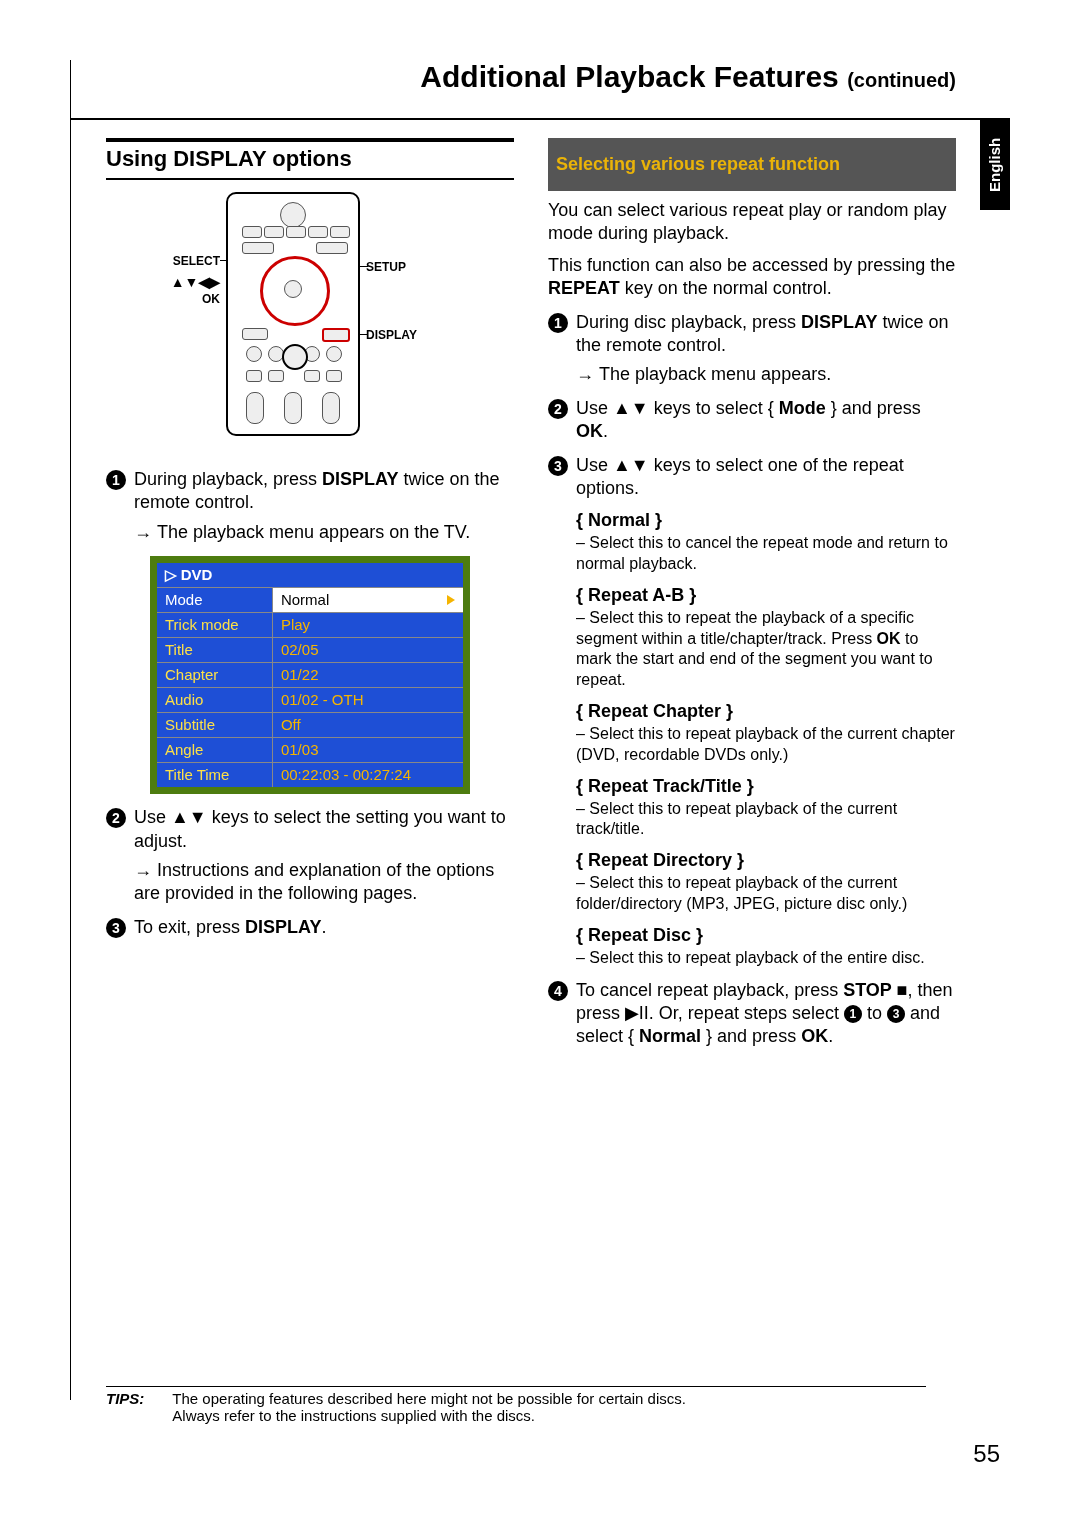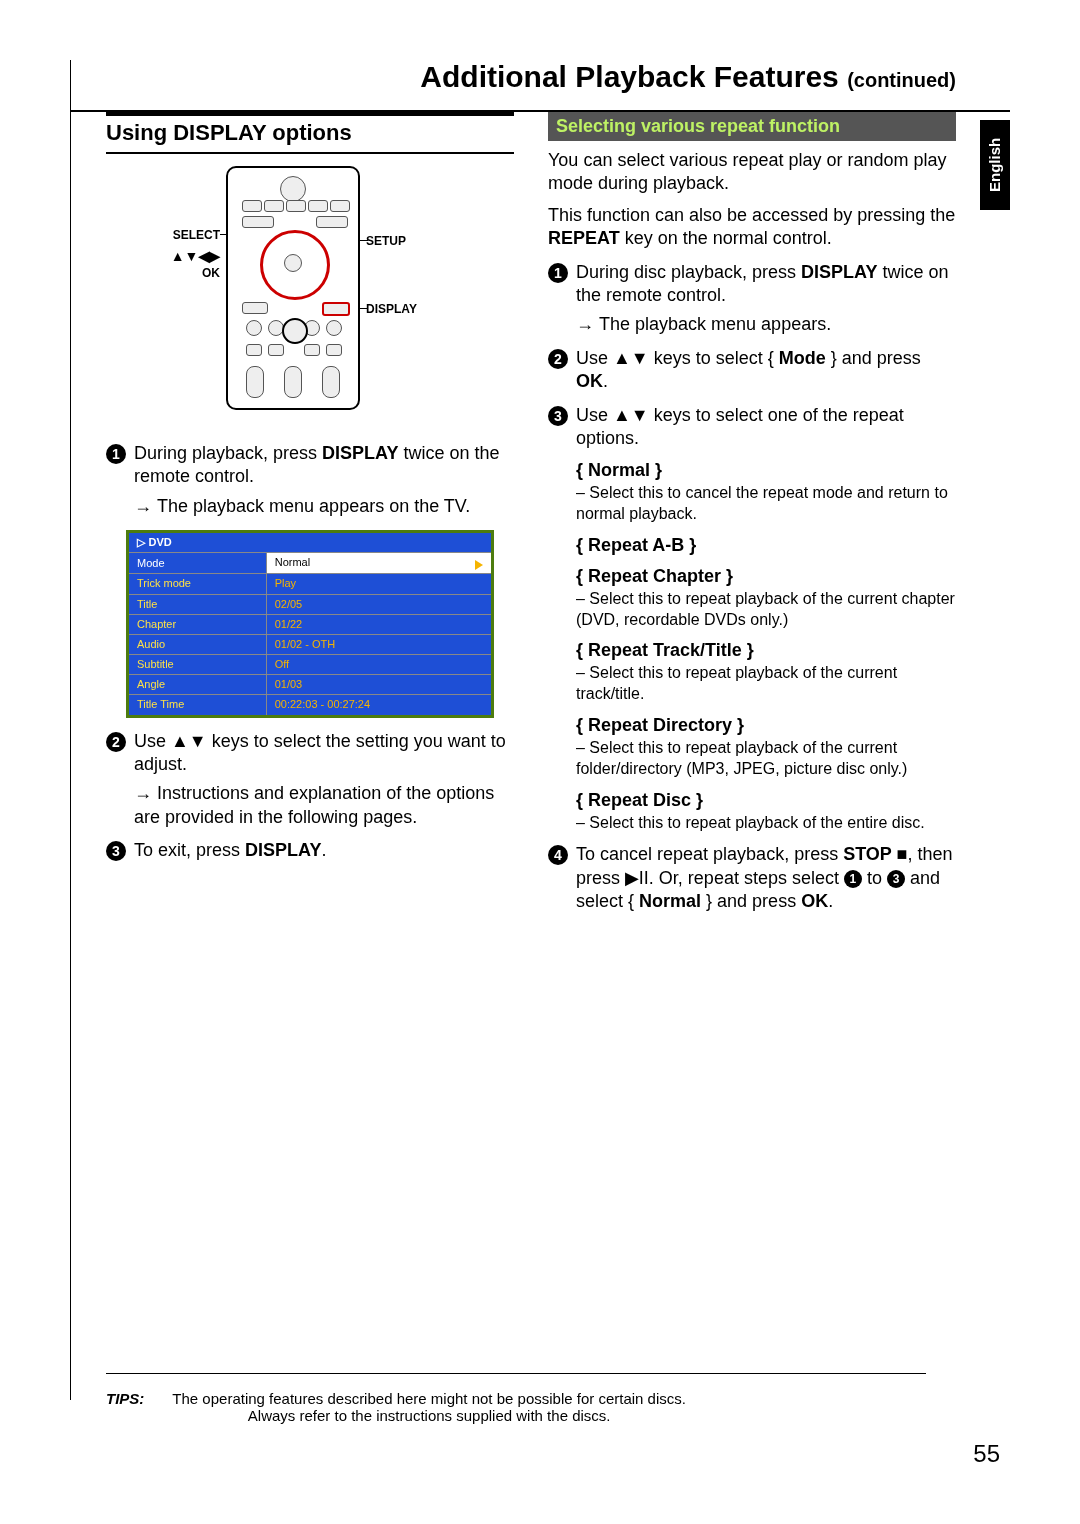--- a/index.html
+++ b/index.html
@@ -23,22 +23,23 @@
     top: 60px;
     width: 1px;
     height: 1340px;
     background: #000;
   }
   .header {
     text-align: right;
     font-size: 30px;
     font-weight: bold;
     border-bottom: 2px solid #000;
-    padding-bottom: 16px;
+    padding-bottom: 24px;
     padding-right: 54px;
+    margin-bottom: 18px;
   }
   .header .cont {
     font-size: 20px;
     font-weight: bold;
   }
   .langtab {
     position: absolute;
     right: 0;
     top: 60px;
     width: 30px;
@@ -65,24 +66,24 @@
   .sect-title {
     font-size: 22px;
     font-weight: bold;
     padding: 4px 0 6px 0;
     border-top: 4px solid #000;
     border-bottom: 2px solid #000;
     margin-bottom: 12px;
   }
   .subhead {
     background: #555;
-    color: #bef264;
+    color: #eab308;
     font-weight: bold;
     font-size: 18px;
-    padding: 4px 8px;
+    padding: 16px 8px;
     margin-bottom: 8px;
   }
   p, .para {
     font-size: 18px;
     line-height: 1.3;
     margin: 8px 0;
   }
   .step {
     display: flex;
     gap: 8px;
@@ -164,25 +165,25 @@
     border: 1px solid #555;
     border-radius: 3px;
     background: #eee;
   }
   .remote .rpad {
     position: absolute;
     border: 3px solid #c00;
     border-radius: 50%;
   }
   .osd-table {
-    border: 3px solid #4d7c0f;
+    border: 7px solid #4d7c0f;
     border-collapse: collapse;
-    width: 368px;
+    width: 320px;
     font-family: Arial, sans-serif;
-    font-size: 11px;
+    font-size: 15px;
     margin: 12px auto;
   }
   .osd-table td {
     border: 1px solid #888;
     padding: 3px 8px;
     line-height: 1.2;
   }
   .osd-head td {
     background: #1e4fd6;
     color: #fff;
@@ -200,25 +201,24 @@
     border-bottom: 5px solid transparent;
     float: right;
     margin-top: 4px;
   }
   .tips {
     position: absolute;
     left: 106px;
     bottom: 100px;
     width: 820px;
     border-top: 1px solid #000;
-    padding-top: 16px;
+    padding-top: 3px;
     font-size: 15px;
     display: flex;
     gap: 28px;
-    text-align: center;
   }
   .tips .tlabel { font-style: italic; font-weight: bold; }
   .pagenum {
     position: absolute;
     right: 80px;
     bottom: 56px;
     font-size: 24px;
   }
 </style>
 </head>
@@ -364,20 +364,23 @@
       <div class="step">
         <div class="numc">3</div>
         <div>Use ▲▼ keys to select one of the repeat options.</div>
       </div>
 
       <div style="padding-left:28px">
         <div class="optlabel">{ Normal }</div>
         <div class="optdesc">– Select this to cancel the repeat mode and return to normal playback.</div>
 
         <div class="optlabel">{ Repeat A-B }</div>
+        <div class="optdesc">
+          <span>– Select this to repeat the playback of a specific segment within a title/chapter/track. Press </span><span class="bold">OK</span><span> to mark the start and end of the segment you want to repeat.</span>
+        </div>
 
         <div class="optlabel">{ Repeat Chapter }</div>
         <div class="optdesc">– Select this to repeat playback of the current chapter (DVD, recordable DVDs only.)</div>
 
         <div class="optlabel">{ Repeat Track/Title }</div>
         <div class="optdesc">– Select this to repeat playback of the current track/title.</div>
 
         <div class="optlabel">{ Repeat Directory }</div>
         <div class="optdesc">– Select this to repeat playback of the current folder/directory (MP3, JPEG, picture disc only.)</div>
 

